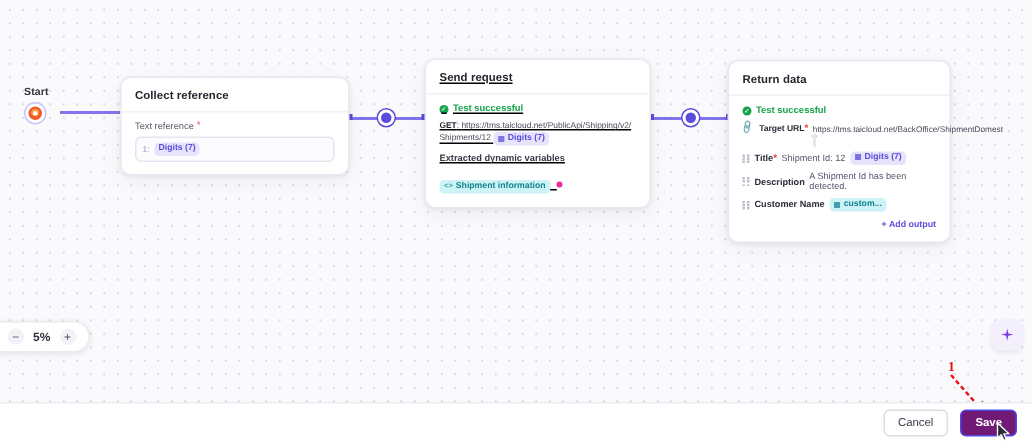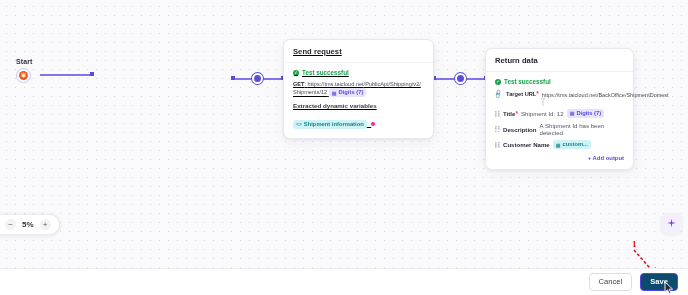--- a/index.html
+++ b/index.html
@@ -277,21 +277,21 @@
   }
   .btn {
     font-size: 7.6px;
     border-radius: 4px;
     padding: 4px 9px;
     cursor: pointer;
     font-weight: 500;
     line-height: 1;
   }
   .btn-cancel { background: #fff; border: 1px solid #dcdce6; color: #3b3b48; }
-  .btn-save   { background: #0c4a6e; border: 1px solid #4f46e5; color: #fff; font-weight: 600; }
+  .btn-save   { background: #701a75; border: 1px solid #4f46e5; color: #fff; font-weight: 600; }
 
   
   .anno { position: absolute; left: 612px; top: 244px; pointer-events: none; }
   .anno-num {
     position: absolute; left: 20px; top: -5px;
     font-size: 9px; font-weight: 700; color: #e81010;
     font-family: "Liberation Serif", serif;
   }
   .cursor { position: absolute; left: 664px; top: 281px; }
 </style>
@@ -315,20 +315,35 @@
     <div class="wire-cap" style="left:484px; top:76.2px;"></div>
     <div class="hub" style="left:455px; top:73px;"></div>
 
     <div class="start-wrap">
       <div class="start-label">Start</div>
       <div class="start-ring">
         <div class="start-dot"></div>
       </div>
     </div>
 
+    <div class="node" style="left:80px; top:51px; width:153px;">
+      <div class="node-head">Collect reference</div>
+      <div class="node-body">
+        <div class="field-label">
+          <span>Text reference</span>
+          <span class="req">*</span>
+        </div>
+        <div class="input-box">
+          <span class="var-index">1:</span>
+          <span class="chip chip-digits">
+            <span>Digits (7)</span>
+          </span>
+        </div>
+      </div>
+    </div>
 
     <div class="node" style="left:283px; top:39px; width:151px;text-decoration:underline;">
       <div class="node-head">Send request</div>
       <div class="node-body">
         <div class="status-row">
           <span class="check-ico">✓</span>
           <span>Test successful</span>
         </div>
         <div class="url-line">
           <b>GET</b><span>: </span><span>https://tms.taicloud.net</span><span>/PublicApi/Shipping/v2/Shipments/12</span>
@@ -341,21 +356,21 @@
         <div>
           <span class="chip chip-cyan">
             <span class="chip-ico">&lt;&gt;</span>
             <span>Shipment information</span>
           </span>
           <span class="dot-pink"></span>
         </div>
       </div>
     </div>
 
-    <div class="node" style="left:485px; top:48px; width:149px;">
+    <div class="node" style="left:485px; top:40px; width:149px;">
       <div class="node-head">Return data</div>
       <div class="node-body">
         <div class="status-row">
           <span class="check-ico">✓</span>
           <span>Test successful</span>
         </div>
 
         <div class="out-row" style="align-items:flex-start;">
           <span class="clip-ico">🔗</span>
           <span class="target-label">

